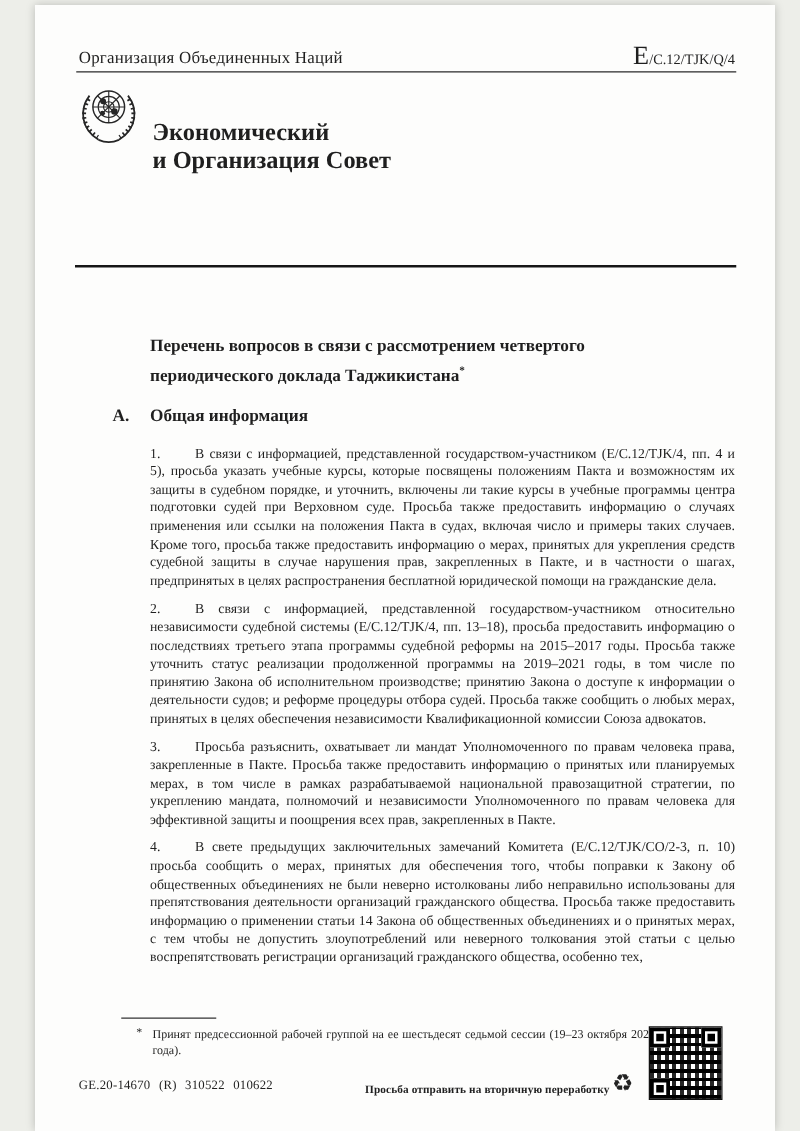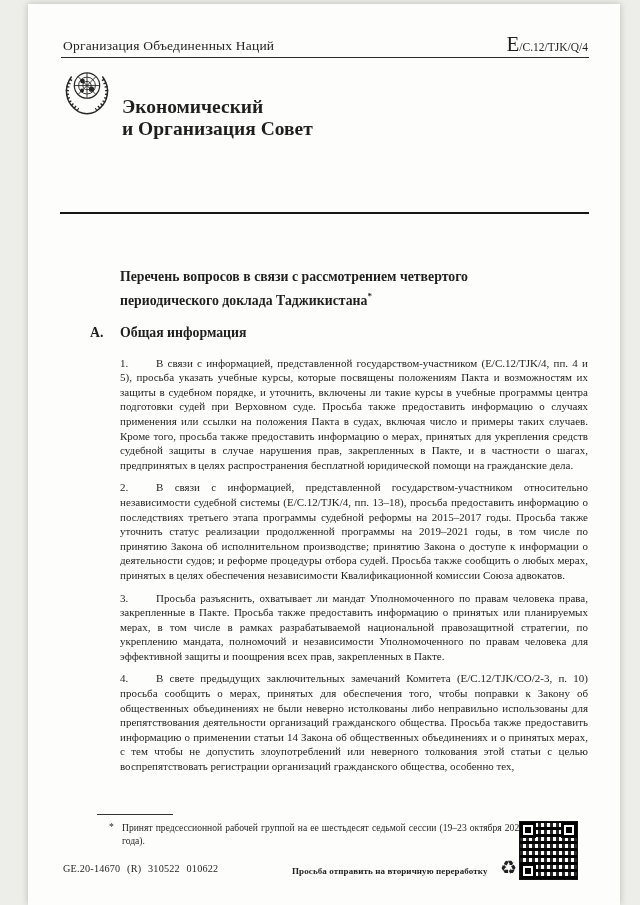--- a/index.html
+++ b/index.html
@@ -81,21 +81,21 @@
     font-size:9.6px;line-height:13px;text-align:justify;
   }
   .fn-mark{position:absolute;left:-13px;top:-1px;font-size:9.6px;}
   
   .ge-code{
     position:absolute;left:35px;top:859px;
     font-size:10.2px;word-spacing:4px;letter-spacing:.2px;
   }
   .recycle-block{
     position:absolute;left:264px;top:857px;width:225px;
-    display:flex;align-items:center;justify-content:space-between;gap:2px;
+    display:flex;align-items:center;justify-content:flex-start;gap:2px;
   }
   .recycle-text{
     font-size:9px;font-weight:bold;letter-spacing:.1px;white-space:nowrap;
   }
   .recycle-glyph{
     font-family:"DejaVu Sans", sans-serif;
     font-size:19px;line-height:19px;color:#222;
     transform:translateY(-3px);
   }
   .qr{

